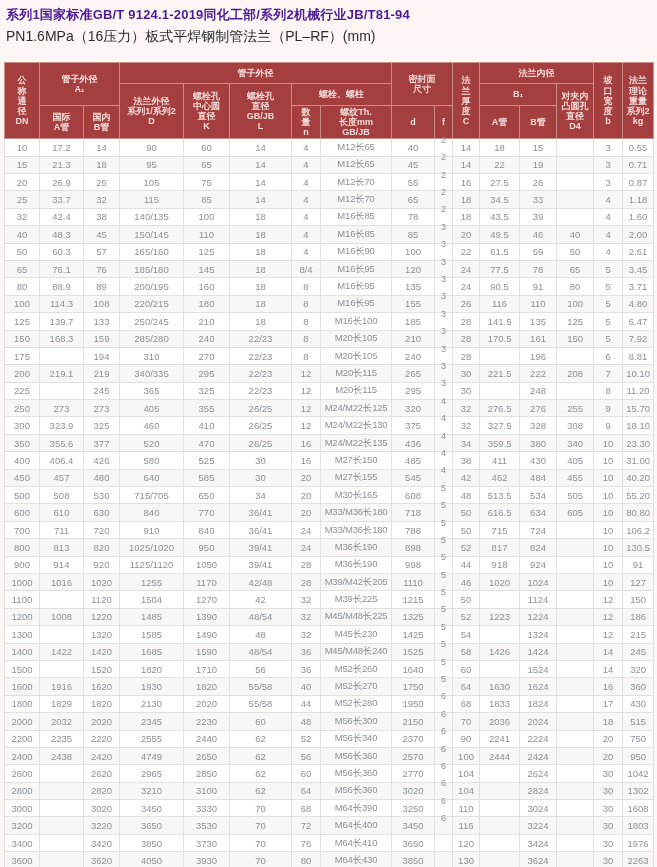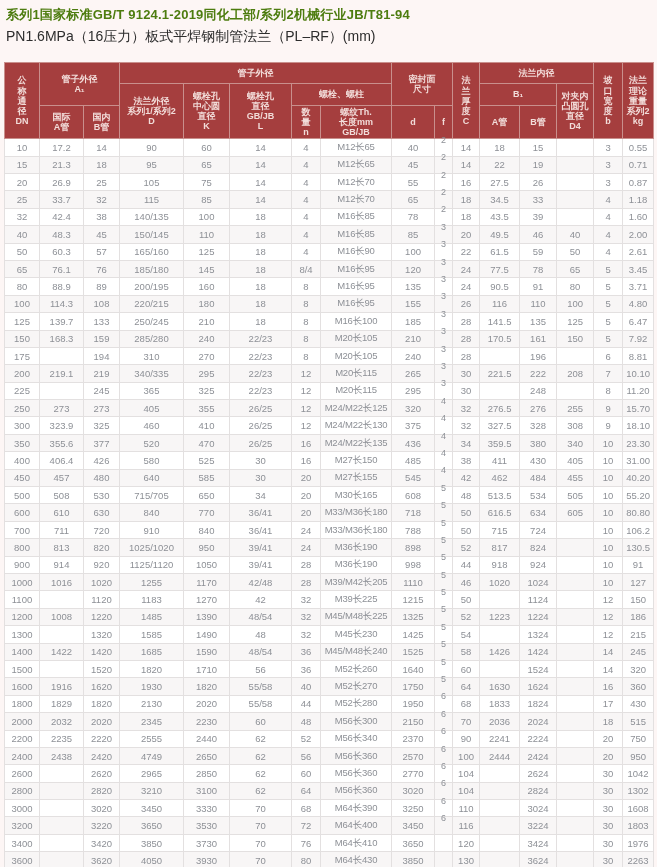--- a/index.html
+++ b/index.html
@@ -3,21 +3,21 @@
 <meta charset="utf-8">
 <style>
   html,body{margin:0;padding:0;}
   body{
     width:657px;height:867px;position:relative;
     background:#fdf6f5;
     font-family:"Liberation Sans", sans-serif;
   }
   .page-title{
     position:absolute;left:6px;top:6px;
-    font-size:13px;font-weight:bold;color:#4d7c0f;letter-spacing:.2px;
+    font-size:13px;font-weight:bold;color:#4c1d95;letter-spacing:.2px;
     white-space:nowrap;
   }
   .page-subtitle{
     position:absolute;left:6px;top:28px;
     font-size:14px;color:#2d2d2d;white-space:nowrap;
   }
   table.spec{
     position:absolute;left:4px;top:62px;width:649px;
     border-collapse:collapse;table-layout:fixed;
   }
@@ -599,21 +599,21 @@
         <td>1020</td>
         <td>1024</td>
         <td></td>
         <td>10</td>
         <td>127</td>
       </tr>
       <tr>
         <td>1100</td>
         <td></td>
         <td>1120</td>
-        <td>1183</td>
+        <td>1504</td>
         <td>1270</td>
         <td>42</td>
         <td>32</td>
         <td class="thread-cell">M39长225</td>
         <td>1215</td>
         <td><span class="raise">5</span></td>
         <td>50</td>
         <td></td>
         <td>1124</td>
         <td></td>

